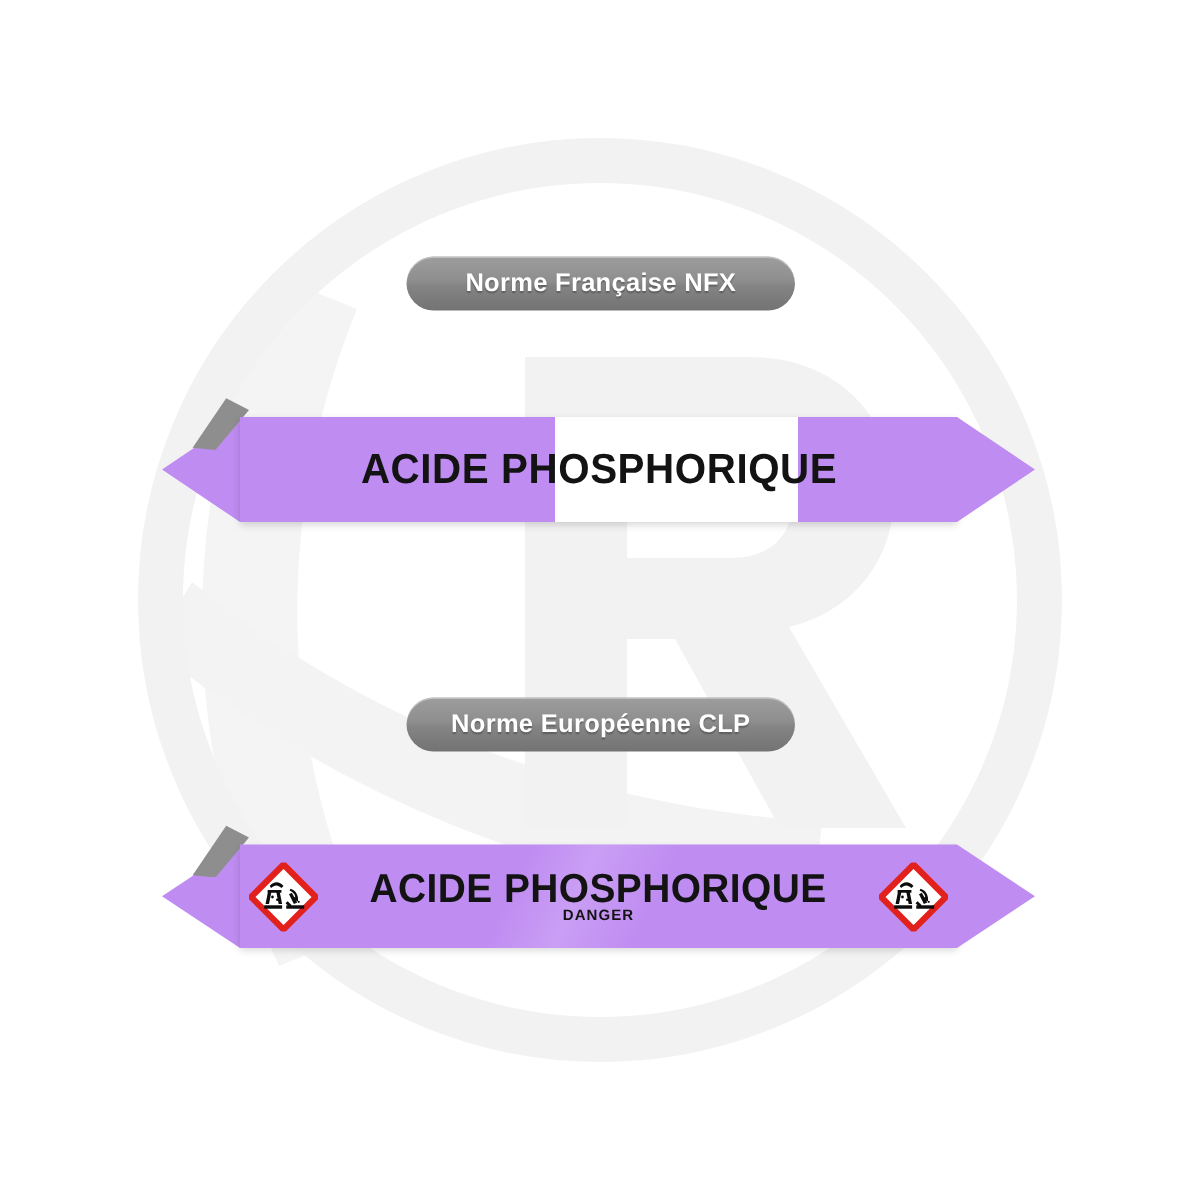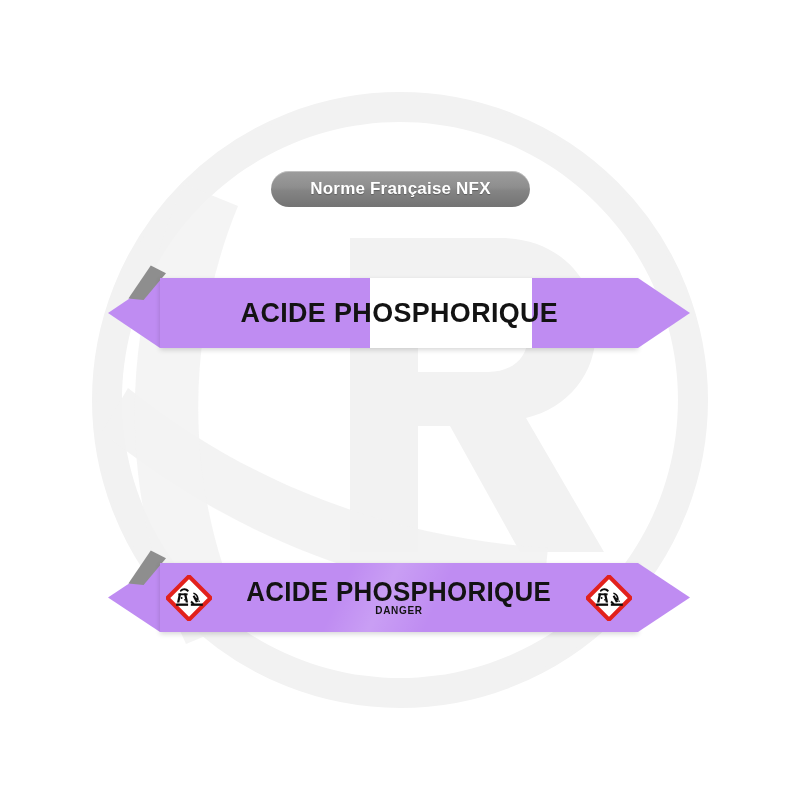--- a/index.html
+++ b/index.html
@@ -201,20 +201,23 @@
       <div class="white-field"></div>
     </div>
 
     <div class="nfx-label">
       <span>ACIDE PHOSPHORIQUE</span>
     </div>
 
     <div class="arrow-right"></div>
   </div>
 
+  <div class="std-badge" id="badge-clp">
+    <span>Norme Européenne CLP</span>
+  </div>
 
   <div class="marker" id="marker-clp">
 
     <div class="arrow-left">
       <div class="tri"></div>
       <div class="fold"></div>
     </div>
 
     <div class="body-band"></div>
 

